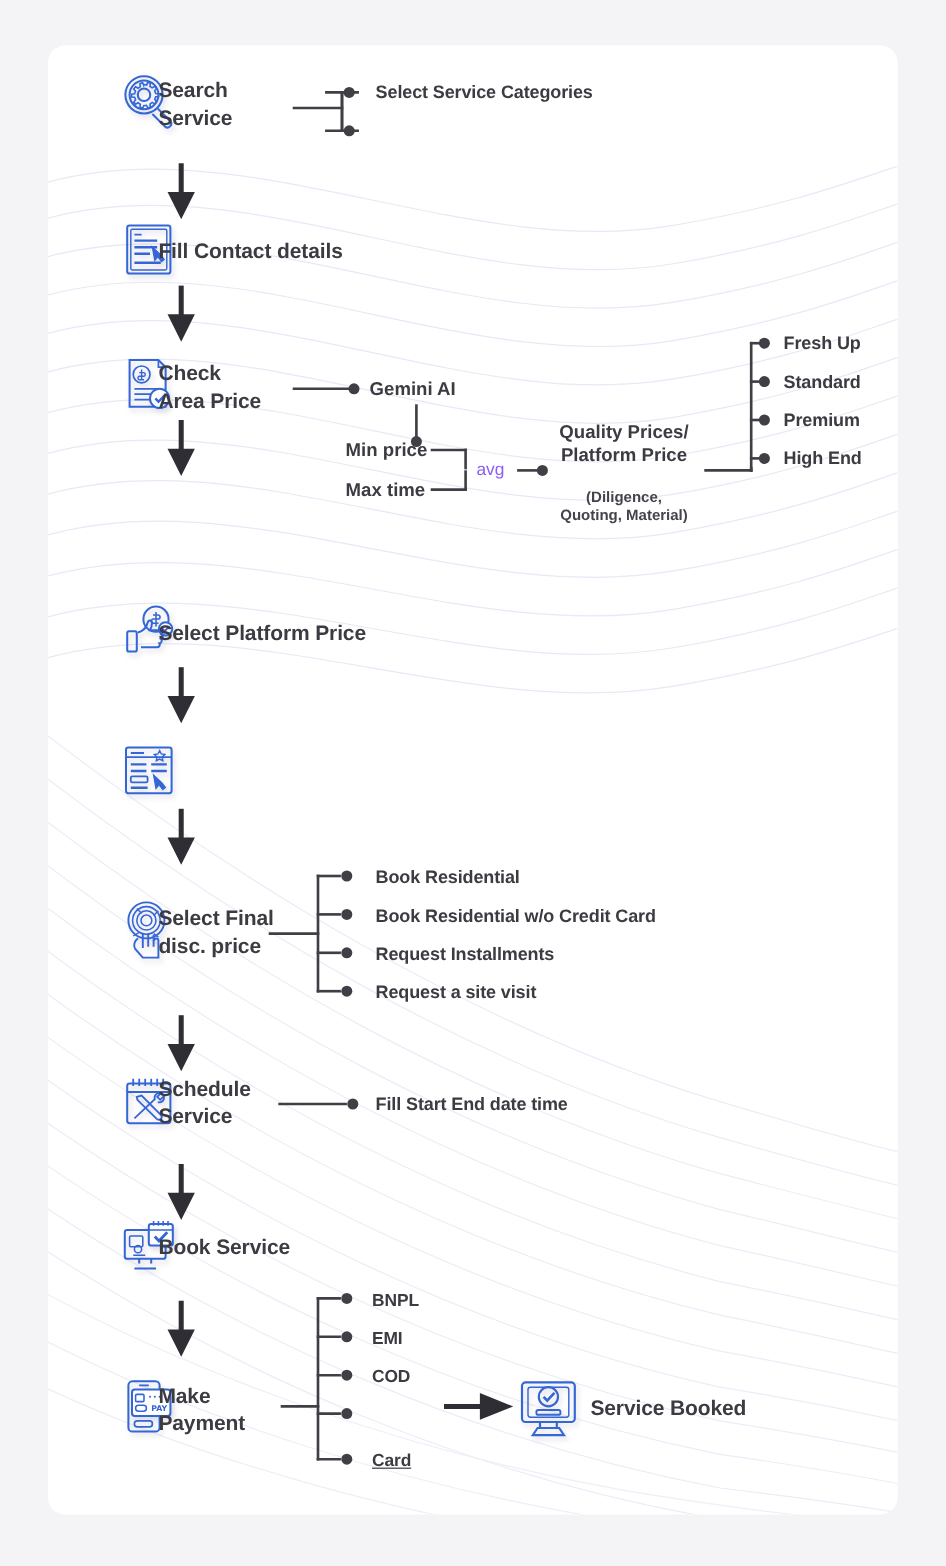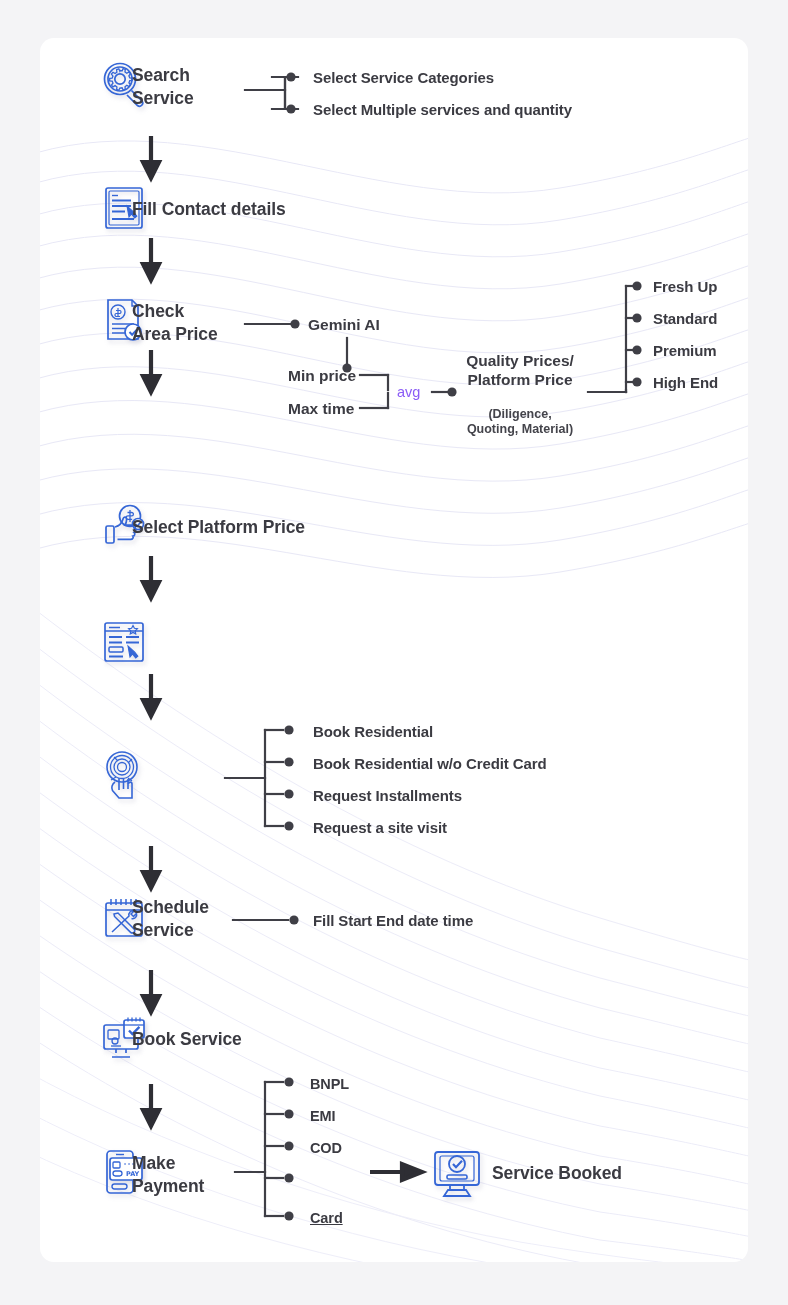--- a/index.html
+++ b/index.html
@@ -220,21 +220,20 @@
         <circle cx="22" cy="21" r="15.5"></circle>
         <circle cx="22" cy="21" r="12"></circle>
         <path d="M22 12.5 l2.2 .35 .9 -2.3 2.2 .9 -.35 2.45 1.85 1.35 2.1 -1.3 1.5 1.8 -1.5 2 .85 2.1 2.45 .2 0 2.35 -2.45 .3 -.8 2.1 1.55 1.95 -1.55 1.8 -2.15 -1.25 -1.8 1.4 .3 2.4 -2.2 .9 -1 -2.25 -2.25 .3 -1 2.2 -2.2 -.85 .3 -2.45 -1.85 -1.35 -2.1 1.3 -1.5 -1.8 1.5 -2 -.85 -2.1 -2.45 -.2 0 -2.35 2.45 -.3 .8 -2.1 -1.55 -1.95 1.55 -1.8 2.15 1.25 1.8 -1.4 -.3 -2.4 2.2 -.9 1 2.25z" stroke-width="1.3"></path>
         <circle cx="22" cy="21" r="5.2"></circle>
         <path d="M33.5 32.5 L44 43 a3.2 3.2 0 0 1 -4.5 4.5 L29 37"></path>
       </svg>
     </div>
     <div class="node-label" style="left:92px; top:26px;">Search
 Service</div>
     <div class="leaf-label" style="left:273px; top:31px;">Select Service Categories</div>
-    <div class="leaf-label" style="left:273px; top:63px;">Select Multiple services and quantity</div>
 
     <div class="icon-box" style="left:58px; top:144px;">
       <svg viewBox="0 0 52 52" fill="none" stroke="#3566d6" stroke-width="1.7">
         <rect x="8" y="6" width="36" height="40" rx="2"></rect>
         <rect x="11" y="9" width="30" height="34" rx="1.2" stroke-width="1.2"></rect>
         <line x1="14" y1="13.5" x2="20" y2="13.5" stroke-width="1.4"></line>
         <line x1="14" y1="18.5" x2="33" y2="18.5" stroke-width="2"></line>
         <line x1="14" y1="24" x2="33" y2="24" stroke-width="2"></line>
         <line x1="14" y1="29.5" x2="27" y2="29.5" stroke-width="2"></line>
         <line x1="14" y1="37" x2="36" y2="37" stroke-width="2"></line>
@@ -306,20 +305,22 @@
       <svg viewBox="0 0 52 52" fill="none" stroke="#3566d6" stroke-width="1.6">
         <circle cx="24" cy="17" r="15"></circle>
         <circle cx="24" cy="17" r="11.5" stroke-width="1.3"></circle>
         <circle cx="24" cy="17" r="8" stroke-width="1.3"></circle>
         <circle cx="24" cy="17" r="4.5" stroke-width="1.3"></circle>
         <path d="M13 30 l5 -3 M30 28 l4 3 M16 7 l4 4 M34 9 l-4 4" stroke-width="1.2"></path>
         <path d="M21 28 v12 M25.5 28 v11 M30 29 v10" stroke-width="1.6"></path>
         <path d="M17 32 c-3 2 -4 6 -2.5 8.5 L21 48 h13 V34 c0 -2.5 -3.5 -2.5 -3.5 0"></path>
       </svg>
     </div>
+    <div class="node-label" style="left:92px; top:716px;">Select Final
+disc. price</div>
 
     <div class="leaf-label" style="left:273px; top:685px;">Book Residential</div>
     <div class="leaf-label" style="left:273px; top:717px;">Book Residential w/o Credit Card</div>
     <div class="leaf-label" style="left:273px; top:749px;">Request Installments</div>
     <div class="leaf-label" style="left:273px; top:781px;">Request a site visit</div>
 
     <div class="icon-box" style="left:58px; top:854px;">
       <svg viewBox="0 0 52 52" fill="none" stroke="#3566d6" stroke-width="1.7">
         <rect x="8" y="11" width="36" height="33" rx="2"></rect>
         <line x1="8" y1="18" x2="44" y2="18" stroke-width="1.5"></line>

